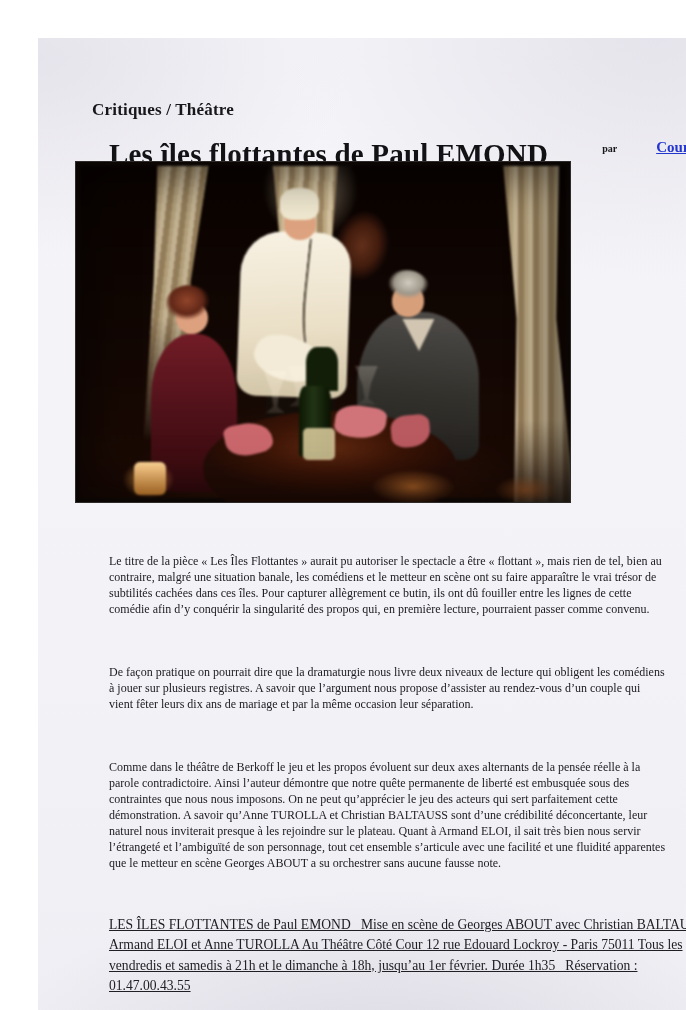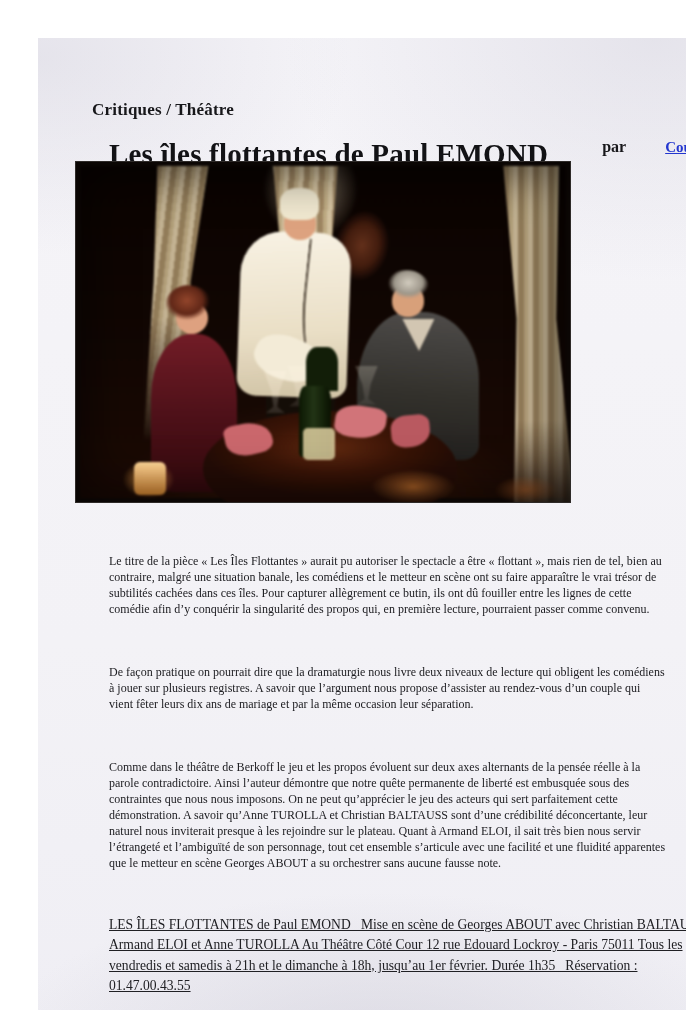--- a/index.html
+++ b/index.html
@@ -18,21 +18,21 @@
   .kicker {
     position:absolute; left:36px; top:44px;
     font-size:17px; font-weight:bold; letter-spacing:.2px; color:#17171a;
   }
   .title-row {
     position:absolute; left:35px; top:64px; width:630px;
     display:flex; align-items:flex-start; gap:0; white-space:nowrap;
   }
   .title-row h1 { font-size:29px; font-weight:bold; color:#121215; letter-spacing:.2px; }
   .byline { font-weight:bold; }
-  .byline .par { font-size:16px; color:#17171a; margin-right:5px; }
+  .byline .par { font-size:10px; color:#17171a; margin-right:5px; }
   .byline a.author { font-size:15px; color:#2336cf; text-decoration:underline; cursor:pointer; }
 
   
   .photo {
     position:absolute; left:35px; top:121px; width:496px; height:342px;
     background:#120a07; border:1px solid #2e2a28; overflow:hidden;
   }
   .photo::after {
     content:""; position:absolute; inset:0; pointer-events:none;
     box-shadow: inset 0 0 46px 12px rgba(0,0,0,.55);

